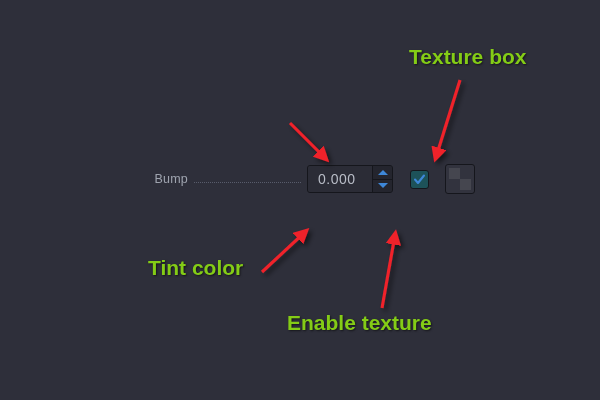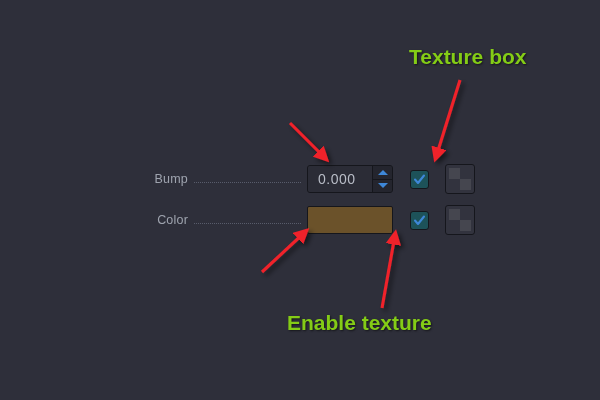--- a/index.html
+++ b/index.html
@@ -188,55 +188,36 @@
     </div>
 
     <div class="texbox">
       <div class="tex-cell light"></div>
       <div class="tex-cell dark"></div>
       <div class="tex-cell dark"></div>
       <div class="tex-cell light"></div>
     </div>
   </div>
 
-  <div class="prop-row" id="row-color">
-    <div class="prop-label">Color</div>
-
-    <div class="leader"></div>
-
-    <div class="color-swatch" style="background: rgb(107, 82, 42);"></div>
-
-    <div class="checkbox">
-      <svg width="13" height="13" viewBox="0 0 13 13">
-        <polyline points="2,6.5 5,10 11,2.5" fill="none" stroke="#3e87d8" stroke-width="2.1" stroke-linecap="round" stroke-linejoin="round"></polyline>
-      </svg>
-    </div>
-
-    <div class="texbox">
-      <div class="tex-cell light"></div>
-      <div class="tex-cell dark"></div>
-      <div class="tex-cell dark"></div>
-      <div class="tex-cell light"></div>
-    </div>
-  </div>
 
   <svg id="arrows" viewBox="0 0 600 400">
     <defs>
       <filter id="shadow" x="-60%" y="-60%" width="220%" height="220%">
         <feDropShadow dx="3" dy="3" stdDeviation="2.6" flood-color="#000" flood-opacity="0.55"></feDropShadow>
       </filter>
       <marker id="ahead" markerWidth="5" markerHeight="5" refX="3.1" refY="2.5" orient="auto" markerUnits="strokeWidth">
         <path d="M0,0 L5,2.5 L0,5 z" fill="#f0222a"></path>
       </marker>
     </defs>
 
     <g filter="url(#shadow)" stroke="#f0222a" stroke-width="3.1" fill="none" marker-end="url(#ahead)">
       <line x1="460" y1="80" x2="436" y2="157"></line>
       <line x1="290" y1="123" x2="325" y2="158"></line>
       <line x1="262" y1="272" x2="305" y2="232"></line>
       <line x1="382" y1="308" x2="395" y2="235"></line>
     </g>
   </svg>
 
   <div class="annot" id="annot-texture-box">Texture box</div>
+  <div class="annot" id="annot-tint-color">Tint color</div>
   <div class="annot" id="annot-enable-texture">Enable texture</div>
 
 </div>
 
 </body></html>

